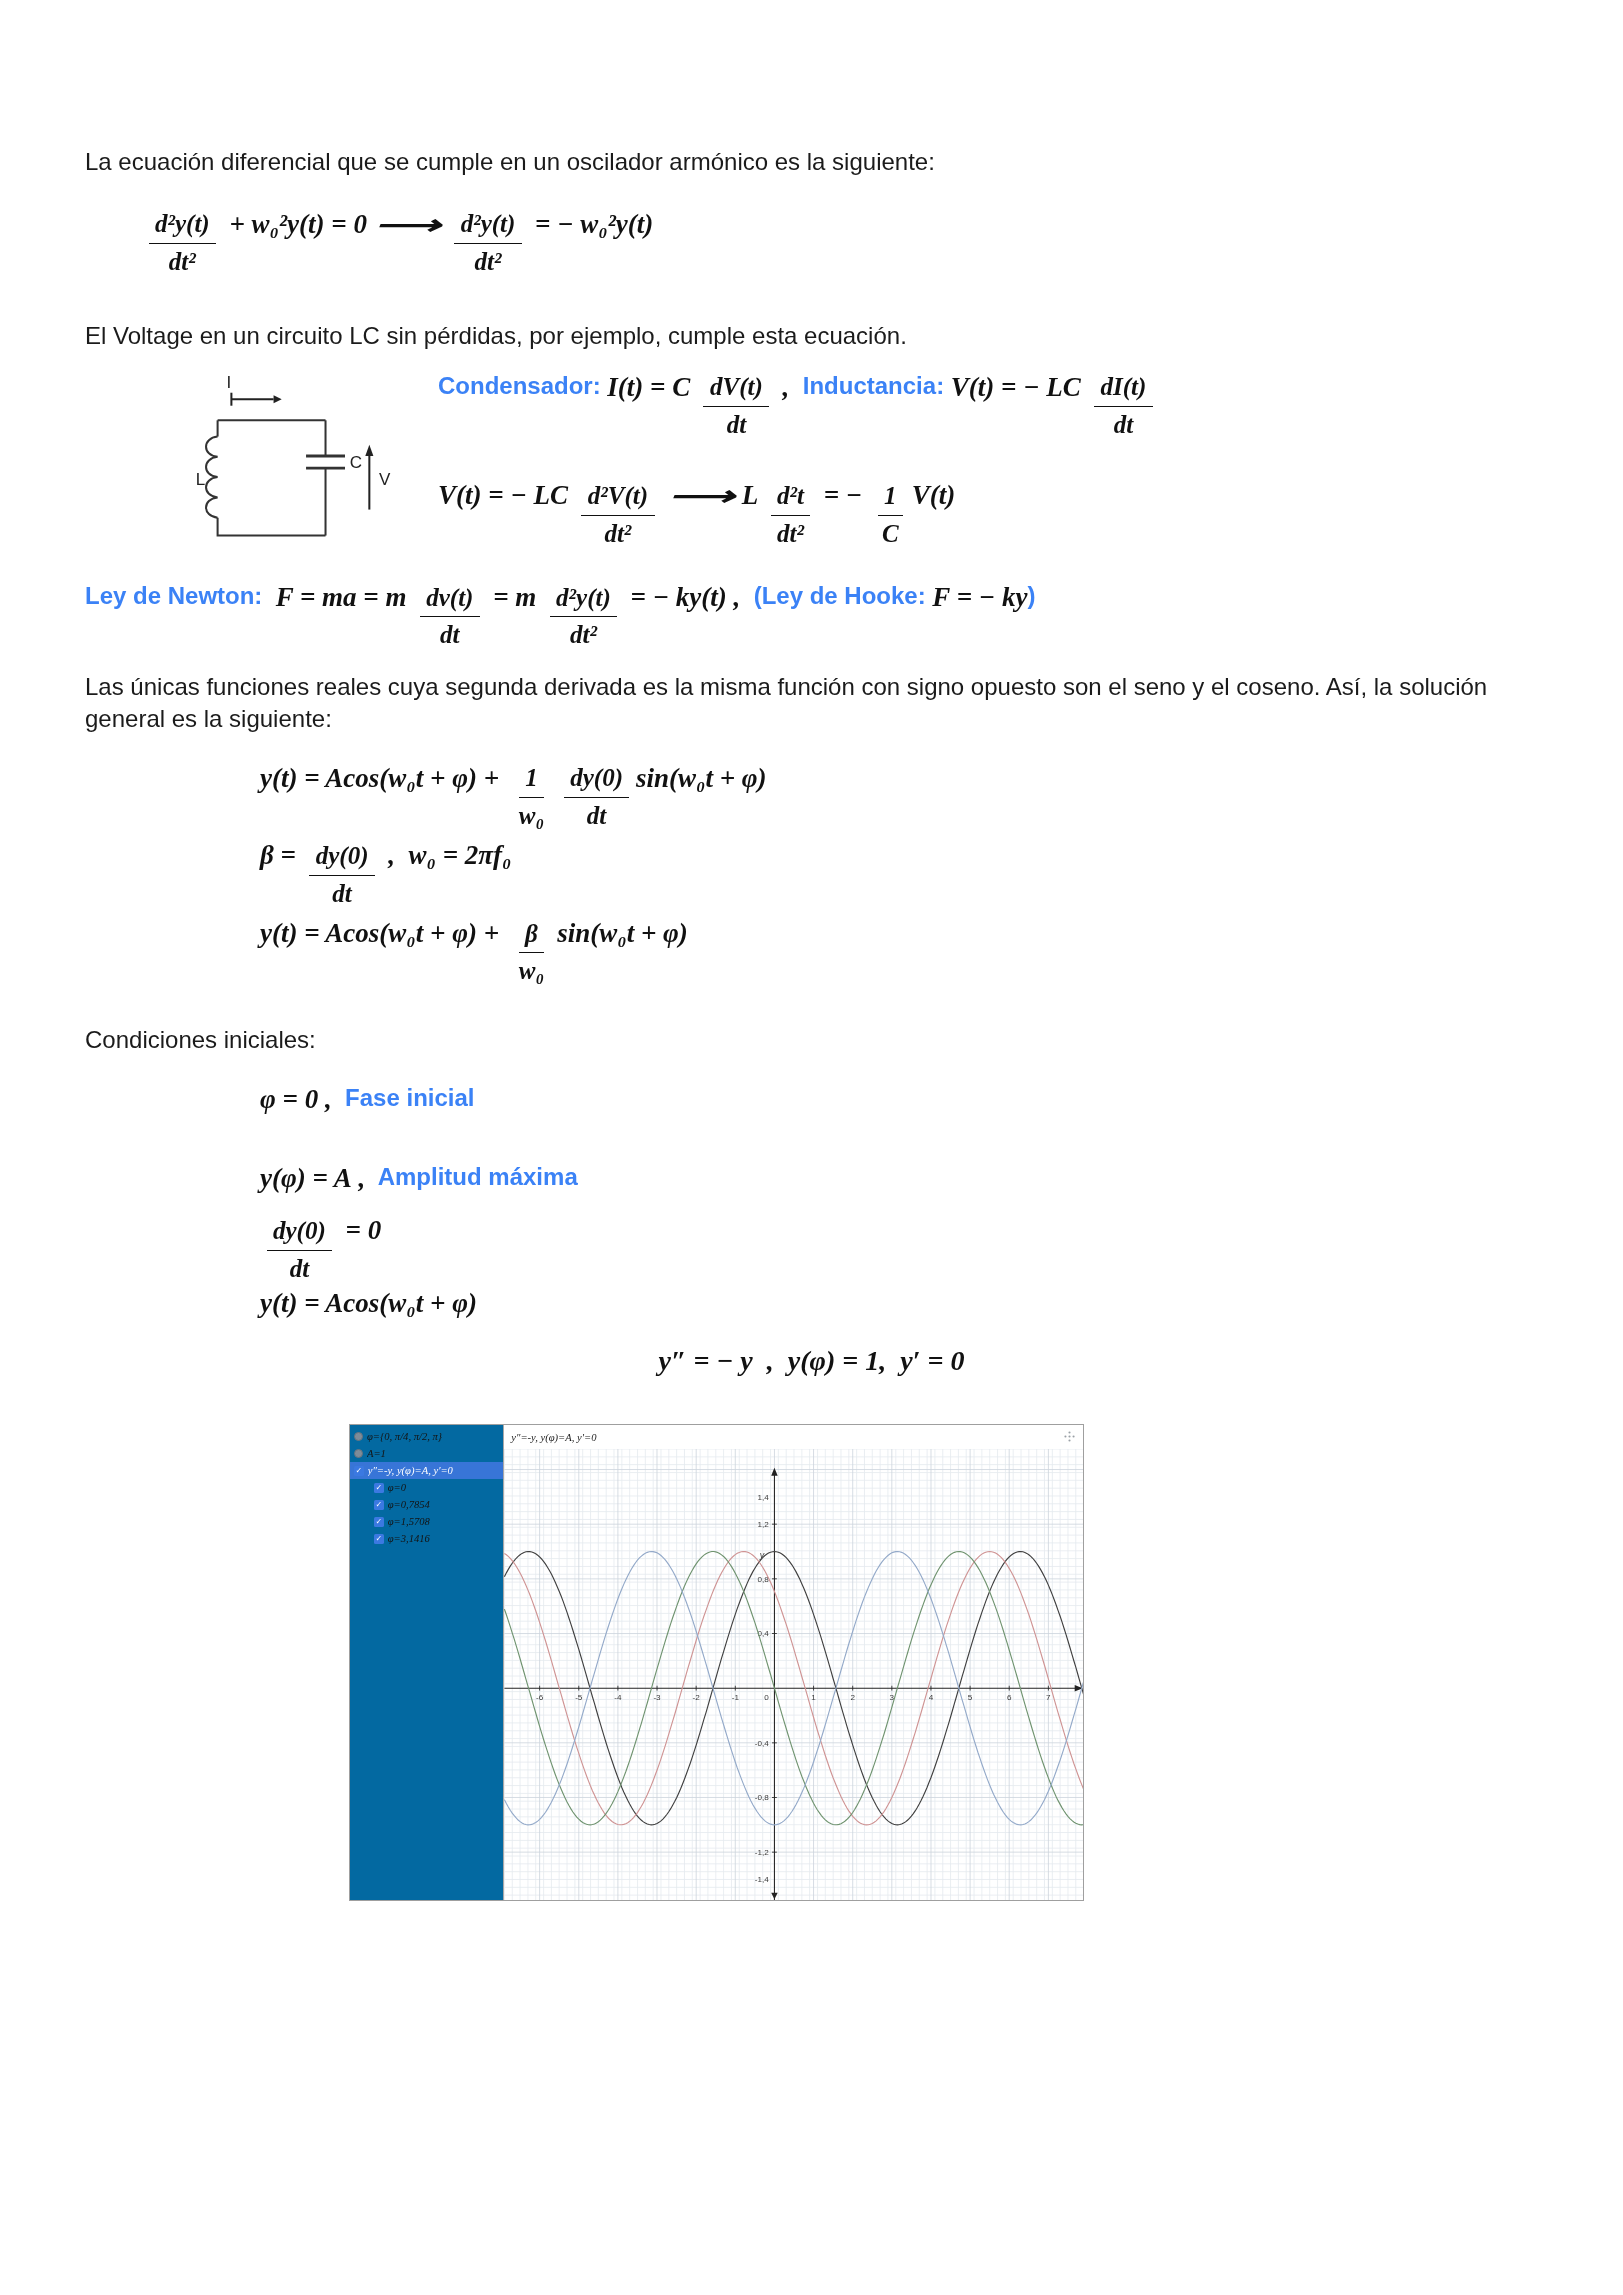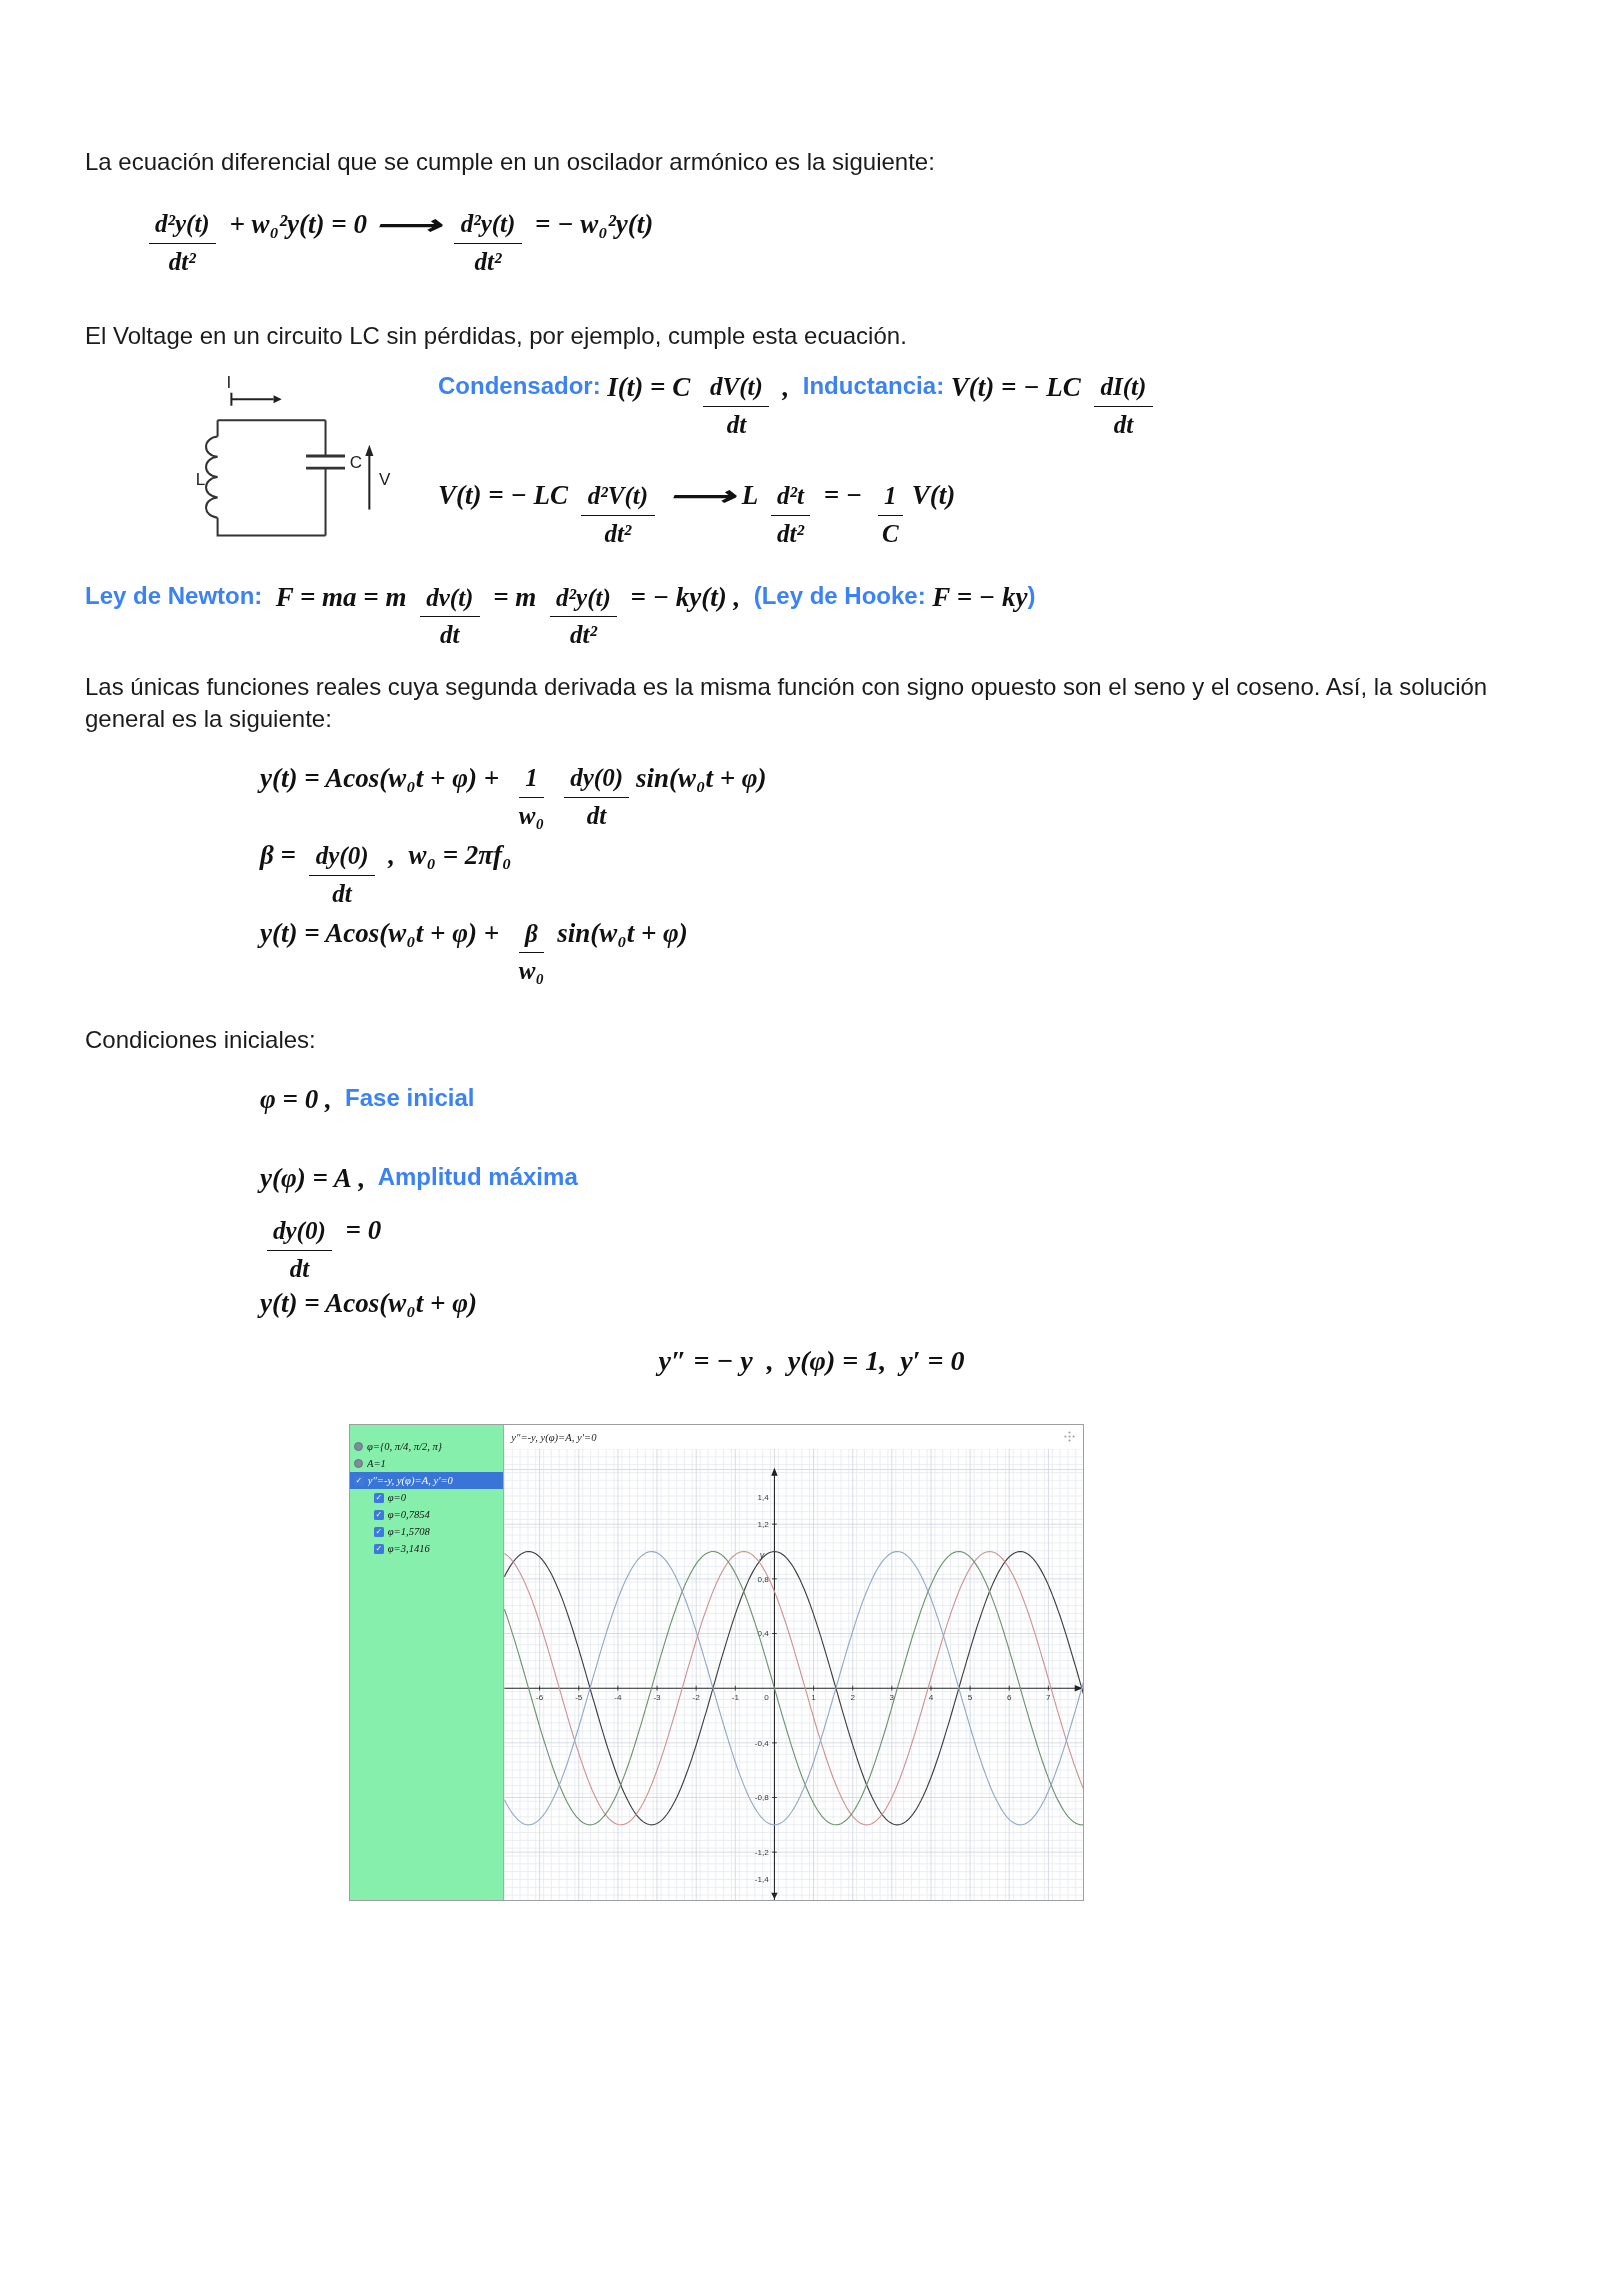--- a/index.html
+++ b/index.html
@@ -52,22 +52,22 @@
   .circuit .plate { stroke:#333; stroke-width:3.5; fill:none; }
   .circuit .arr { stroke:#222; stroke-width:2.5; fill:none; }
   .circuit text { font-family:"Liberation Sans", sans-serif; font-size:21px; fill:#222; }
 
   
   [data-name="grapher-screenshot"] {
     margin:47px 0 0 264px; width:735px; height:477px;
     display:flex; border:0.8px solid #9f9f9f; background:#ffffff; overflow:hidden;
   }
   .g-sidebar {
-    width:154px; flex:0 0 154px; background:#86efac; border-right:0.8px solid #a8a8a8;
-    padding-top:13px; overflow:hidden;
+    width:154px; flex:0 0 154px; background:#0369a1; border-right:0.8px solid #a8a8a8;
+    padding-top:3px; overflow:hidden;
   }
   .sb-row {
     display:flex; align-items:center; height:17px; padding:0 4px; gap:4px;
     font-family:"Liberation Serif", serif; font-style:italic; font-size:10.6px; color:#141414;
   }
   .sb-row.indent { padding-left:24px; }
   .sb-row.selected { background:#3875d7; color:#ffffff; }
   .sb-circle {
     width:9px; height:9px; border-radius:50%; background:#7e8c99;
     border:0.8px solid #67737e; flex:0 0 auto;

